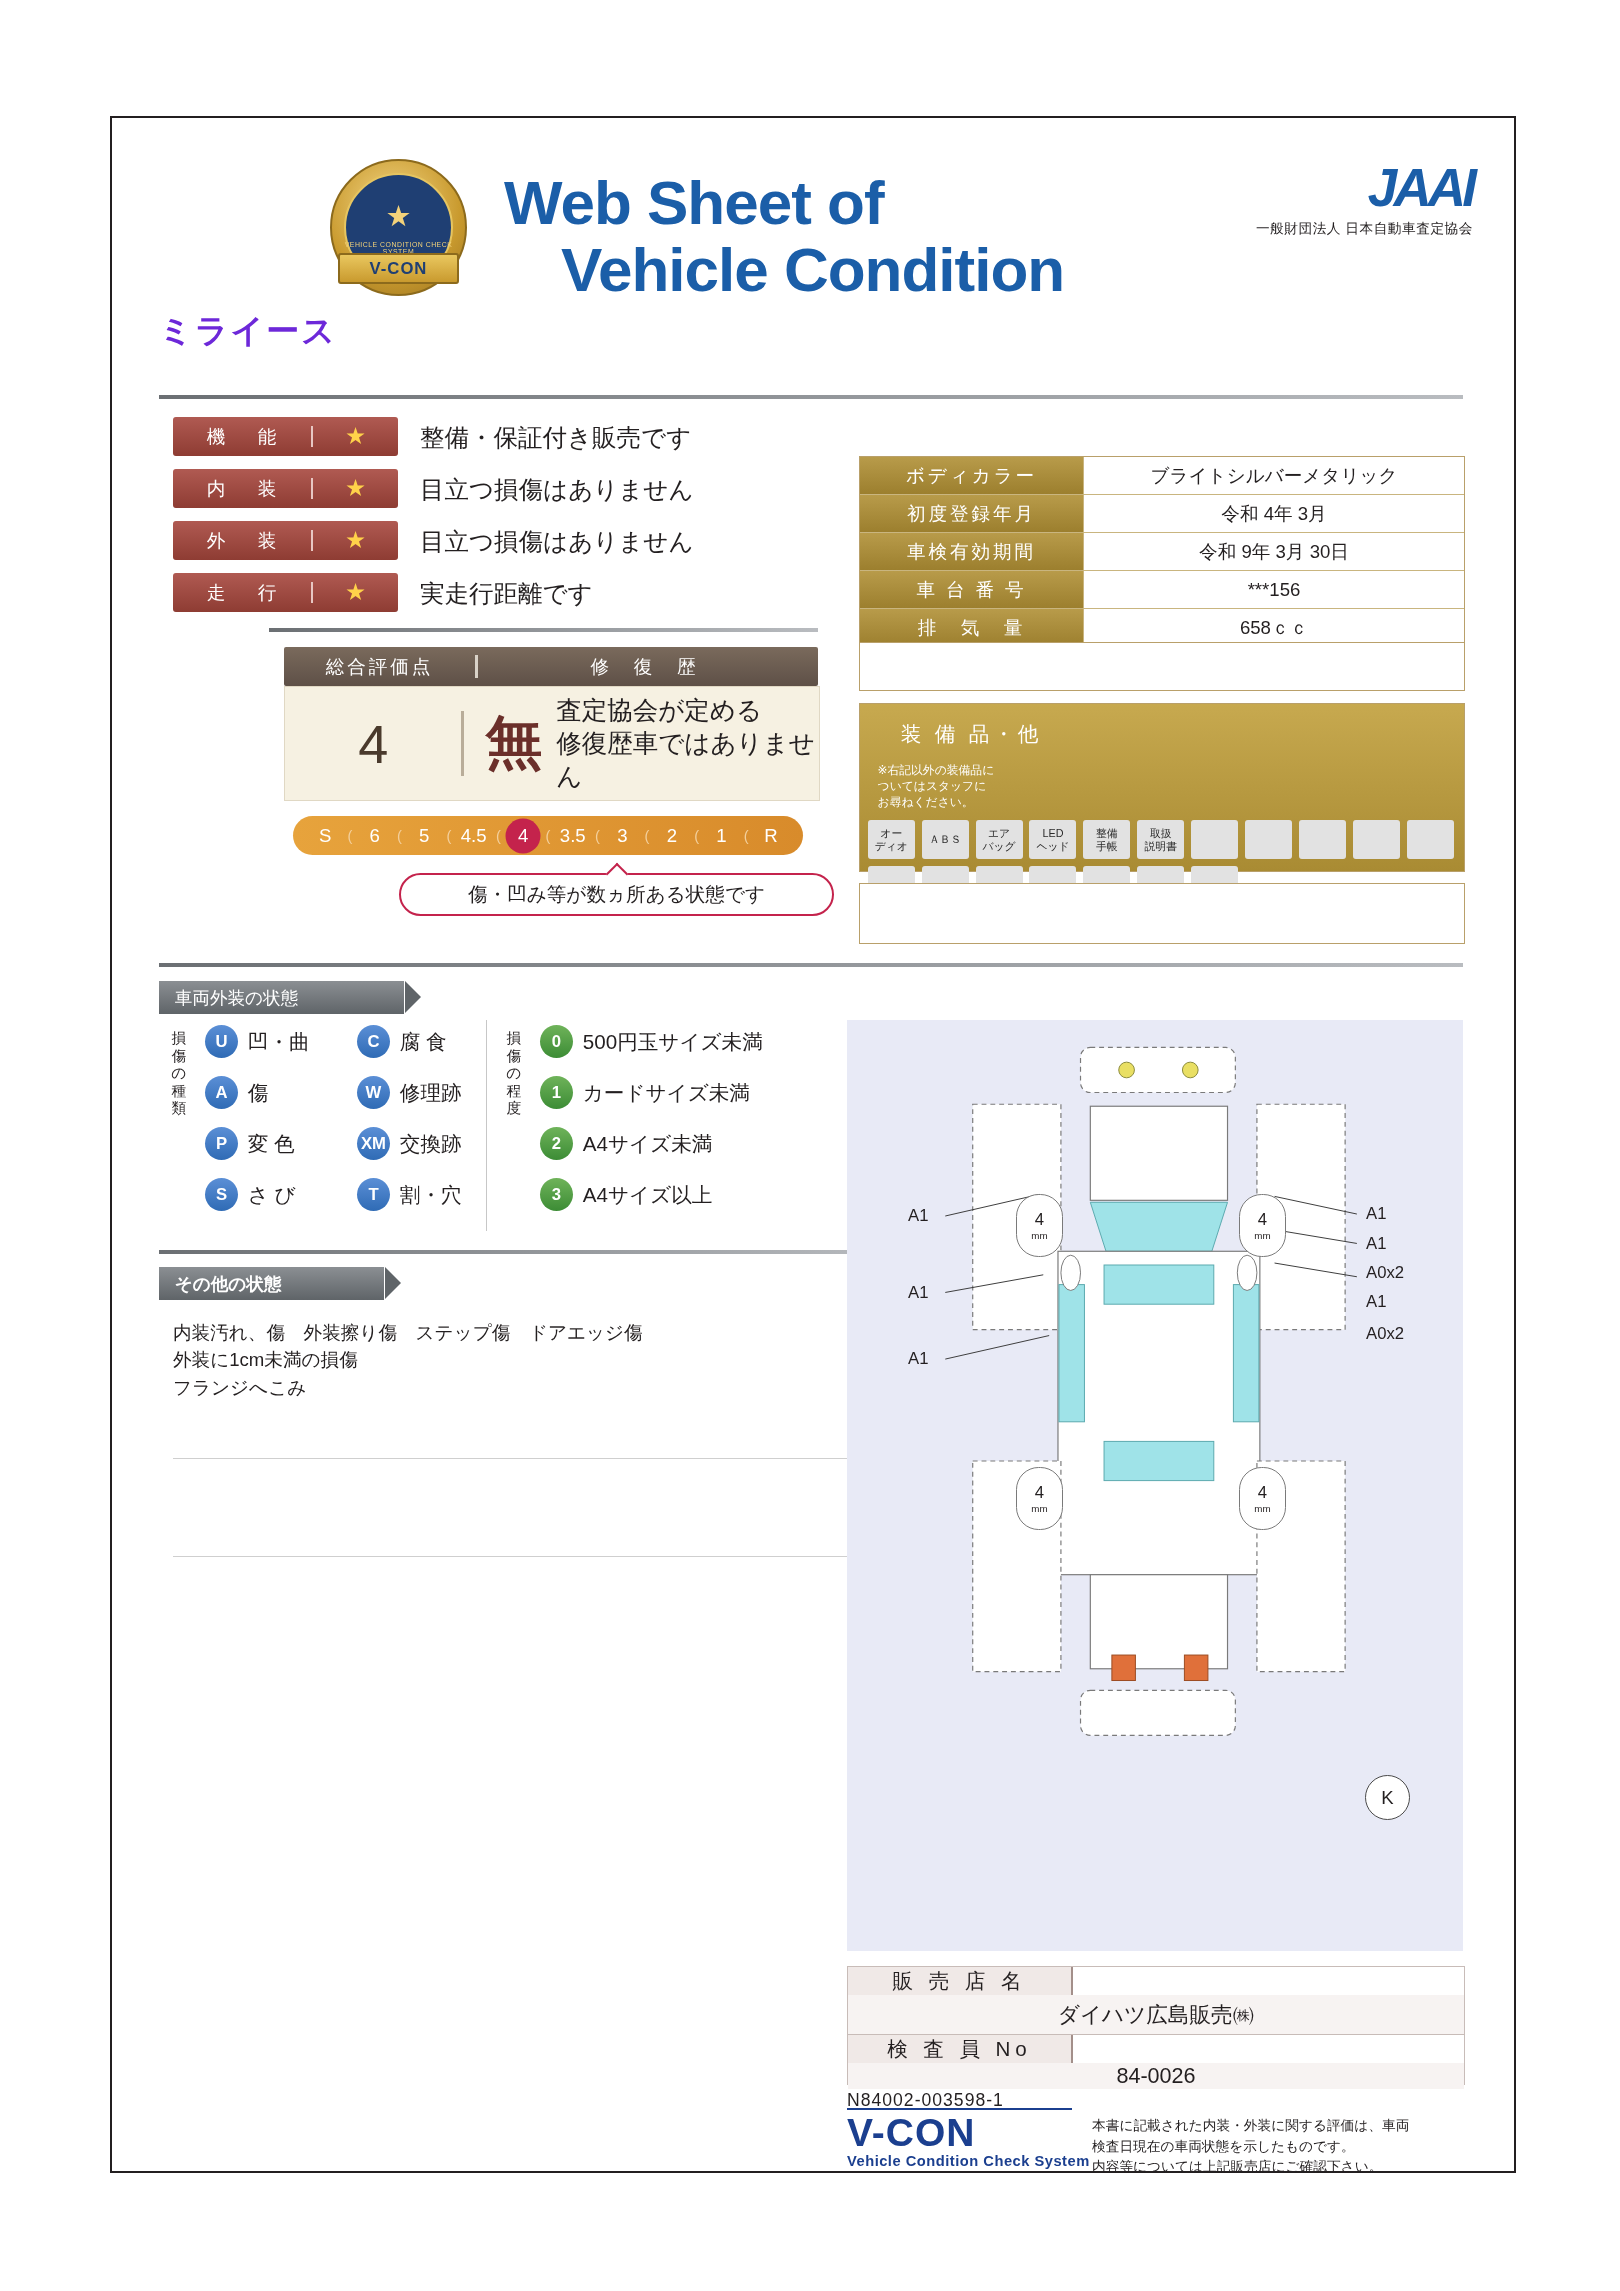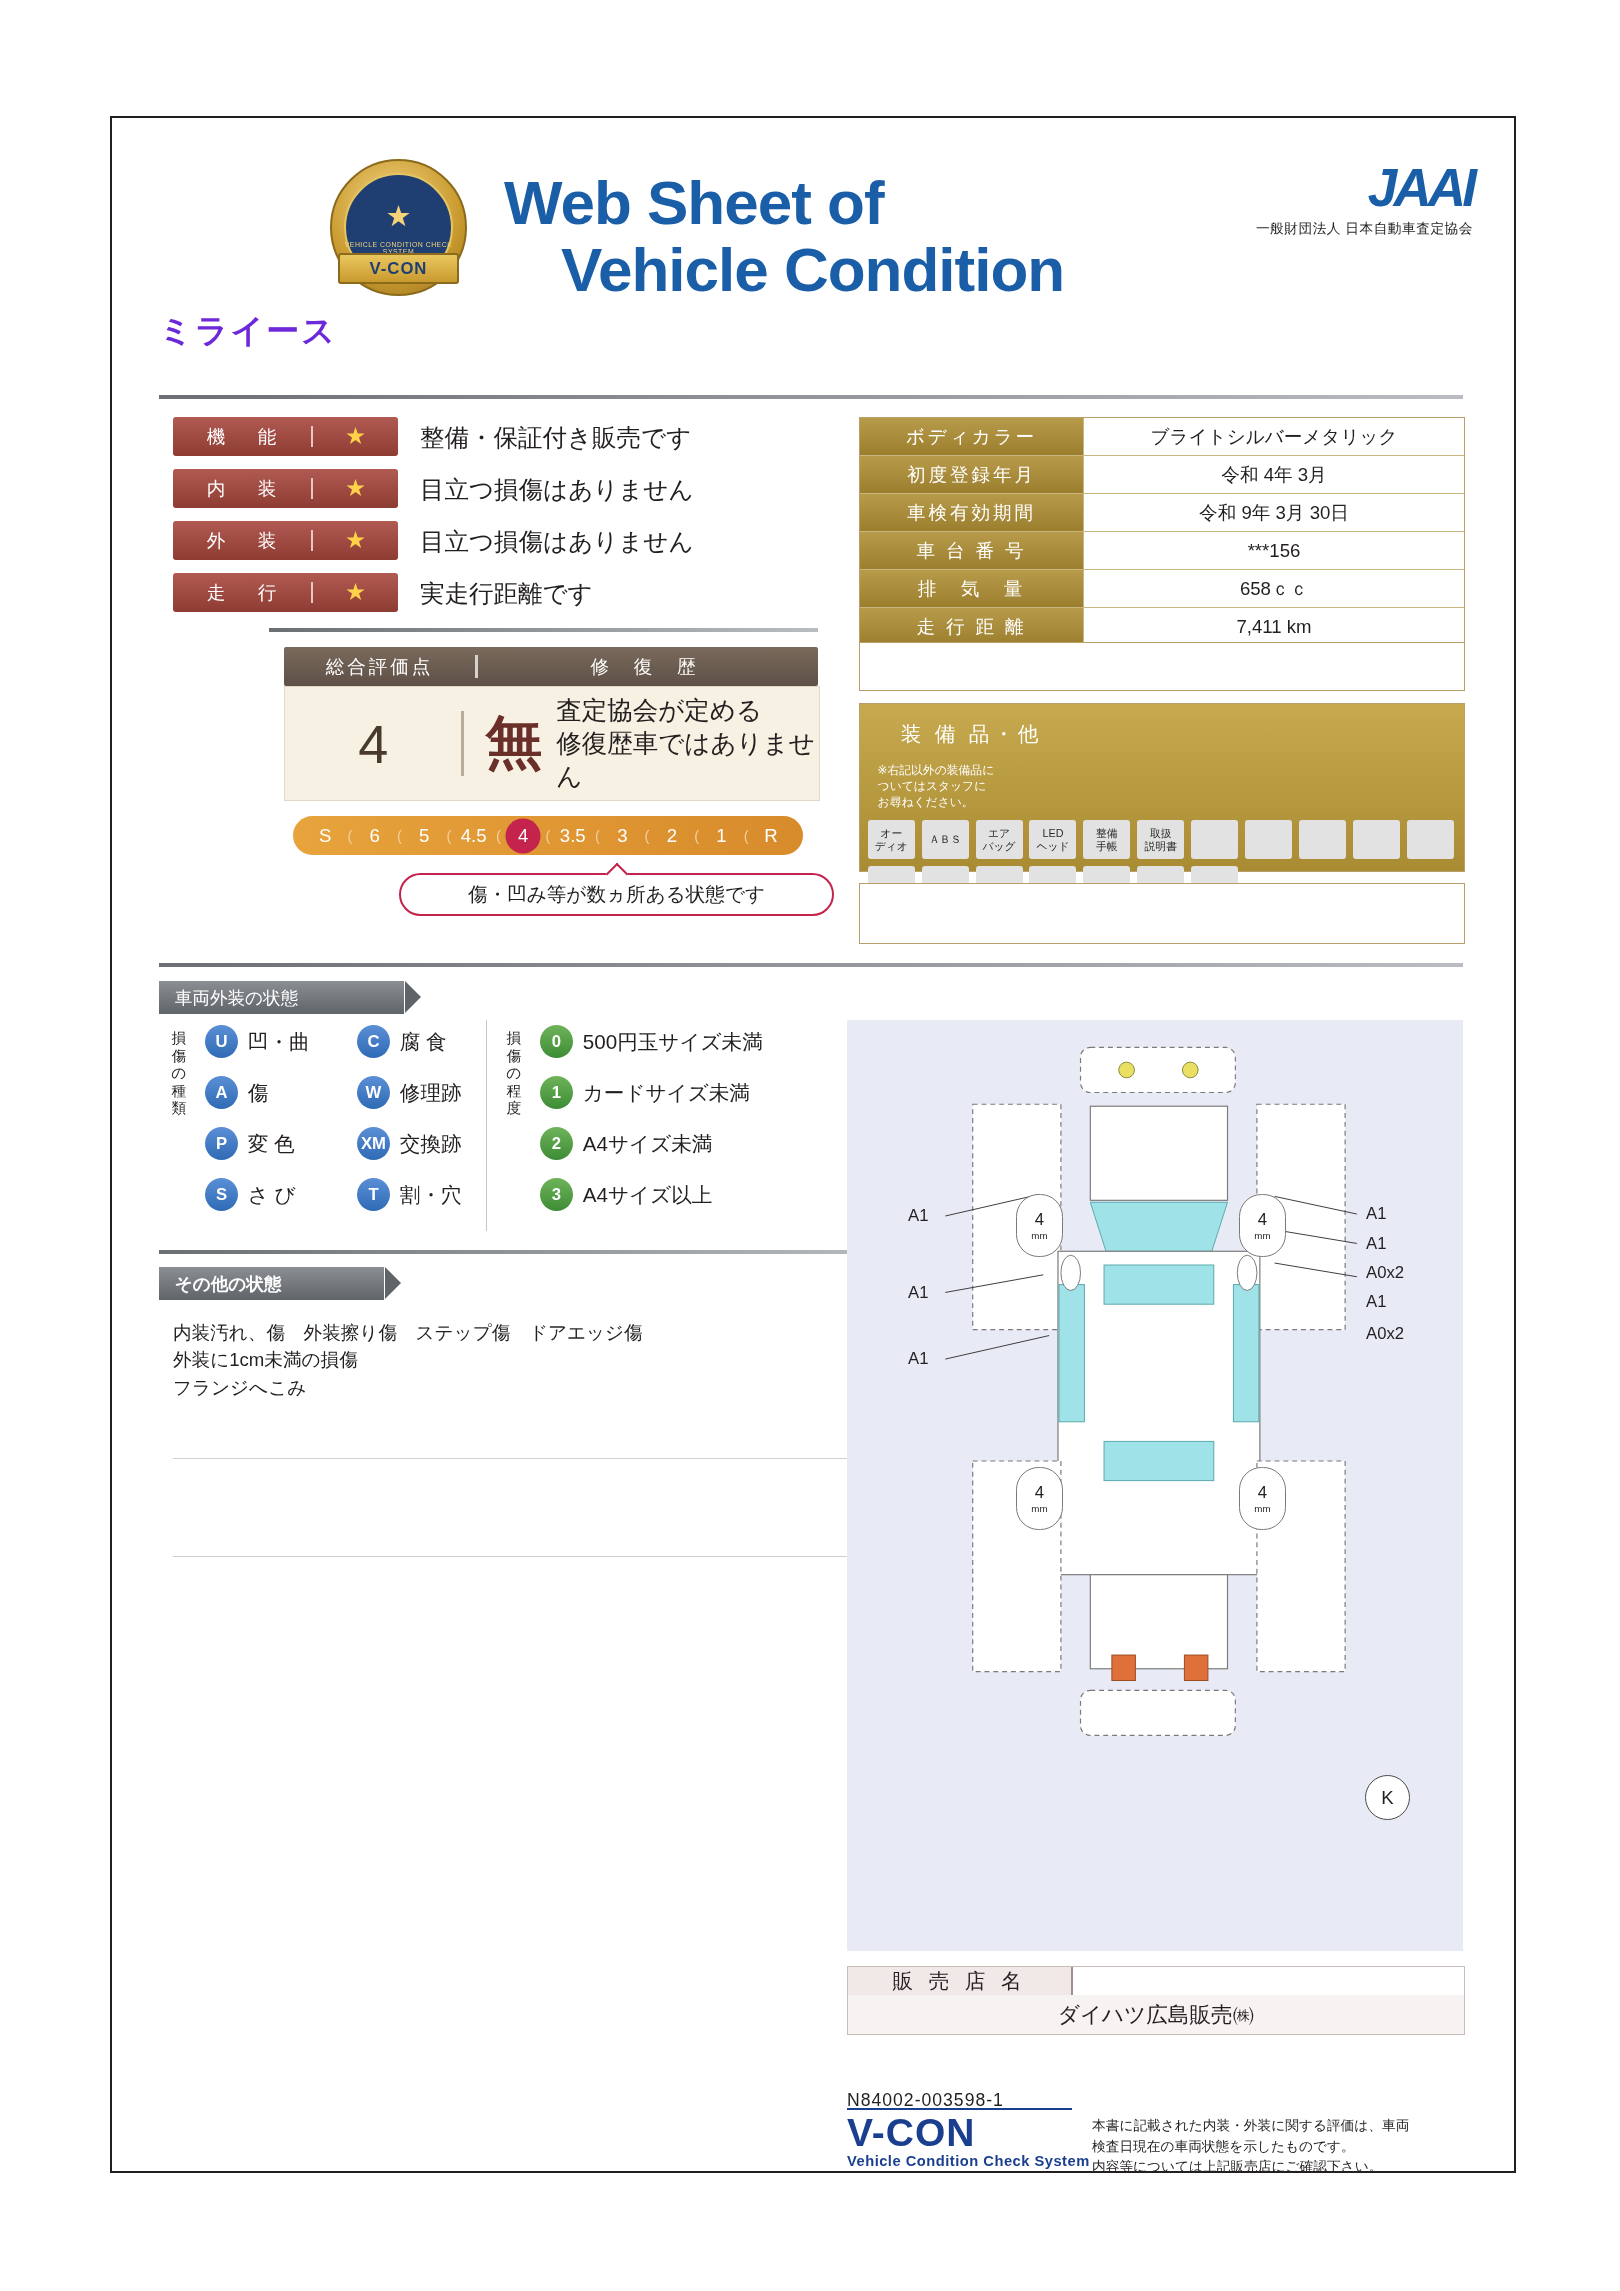--- a/index.html
+++ b/index.html
@@ -51,21 +51,21 @@
   
   .scale{position:absolute;height:39px;border-radius:19.6px;background:linear-gradient(90deg,#e7a33c,#d88b2b);display:flex;align-items:center;padding:0 9.8px;box-sizing:border-box;}
   .scale-item{flex:1;text-align:center;color:#fff;font-size:18.6px;position:relative;}
   .scale-item.sel{}
   .scale-dot{position:absolute;left:50%;top:50%;transform:translate(-50%,-50%);width:35px;height:35px;border-radius:50%;background:#c4234c;display:flex;align-items:center;justify-content:center;font-size:18.6px;color:#fff;}
   .scale-sep{color:#f3cf9b;font-size:14.7px;}
   .callout{position:absolute;border:2px solid #c4234c;border-radius:21.6px;background:#fff;display:flex;align-items:center;justify-content:center;font-size:19.6px;color:#231f20;}
   .callout:before{content:"";position:absolute;left:50%;top:-8.8px;transform:translateX(-50%) rotate(45deg);width:13.7px;height:13.7px;background:#fff;border-left:2px solid #c4234c;border-top:2px solid #c4234c;}
 
   
-  .spec{position:absolute;border:1px solid #b9a06a;}
+  .spec{position:absolute;border:1px solid #b9a06a;margin-top:39px;}
   .spec-row{display:flex;height:37px;border-bottom:1px solid #c9b display;}
   .spec-row{border-bottom:1px solid #cbb display;}
   .spec-row{border-bottom:1px solid #c9b57f;}
   .spec-row:last-child{border-bottom:none;}
   .spec-k{width:223px;background:linear-gradient(180deg,#b89b4a,#9c7f2e);color:#fff;font-size:18.6px;display:flex;align-items:center;justify-content:center;letter-spacing:2.9px;border-right:1px solid #c9b57f;}
   .spec-v{flex:1;display:flex;align-items:center;justify-content:center;font-size:18.6px;color:#231f20;background:#fff;}
 
   .blankbox{position:absolute;border:1px solid #b9a06a;background:#fff;}
 
   .equip{position:absolute;border:1px solid #b9a06a;background:linear-gradient(180deg,#c7a94f,#a98b33);display:flex;}
@@ -439,20 +439,24 @@
       <div class="dg-label" style="left:519px;top:304px;">A0x2</div>
 
       <div class="kmark" style="left:518px;top:755px;">K</div>
     </div>
 
     <div class="dealer" style="left:735px;top:1848px;width:616px;">
       <div class="d-row" style="height:67px;">
         <div class="d-k">販 売 店 名</div>
         <div class="d-v">ダイハツ広島販売㈱</div>
       </div>
+      <div class="d-row" style="height:49px;">
+        <div class="d-k">検 査 員 No</div>
+        <div class="d-v">84-0026</div>
+      </div>
     </div>
 
     <div class="doc-no" style="left:735px;top:1972px;">N84002-003598-1</div>
     <div class="vcon-foot" style="left:735px;top:1994px;">
       <div class="big">V-CON</div>
       <div class="small">Vehicle Condition Check System</div>
     </div>
     <div class="thinline" style="left:735px;top:1990px;width:225px;background:#1b3f8f;height:2px;"></div>
     <div class="foot-note" style="left:980px;top:1998px;width:372px;">
       <div>本書に記載された内装・外装に関する評価は、車両</div>

